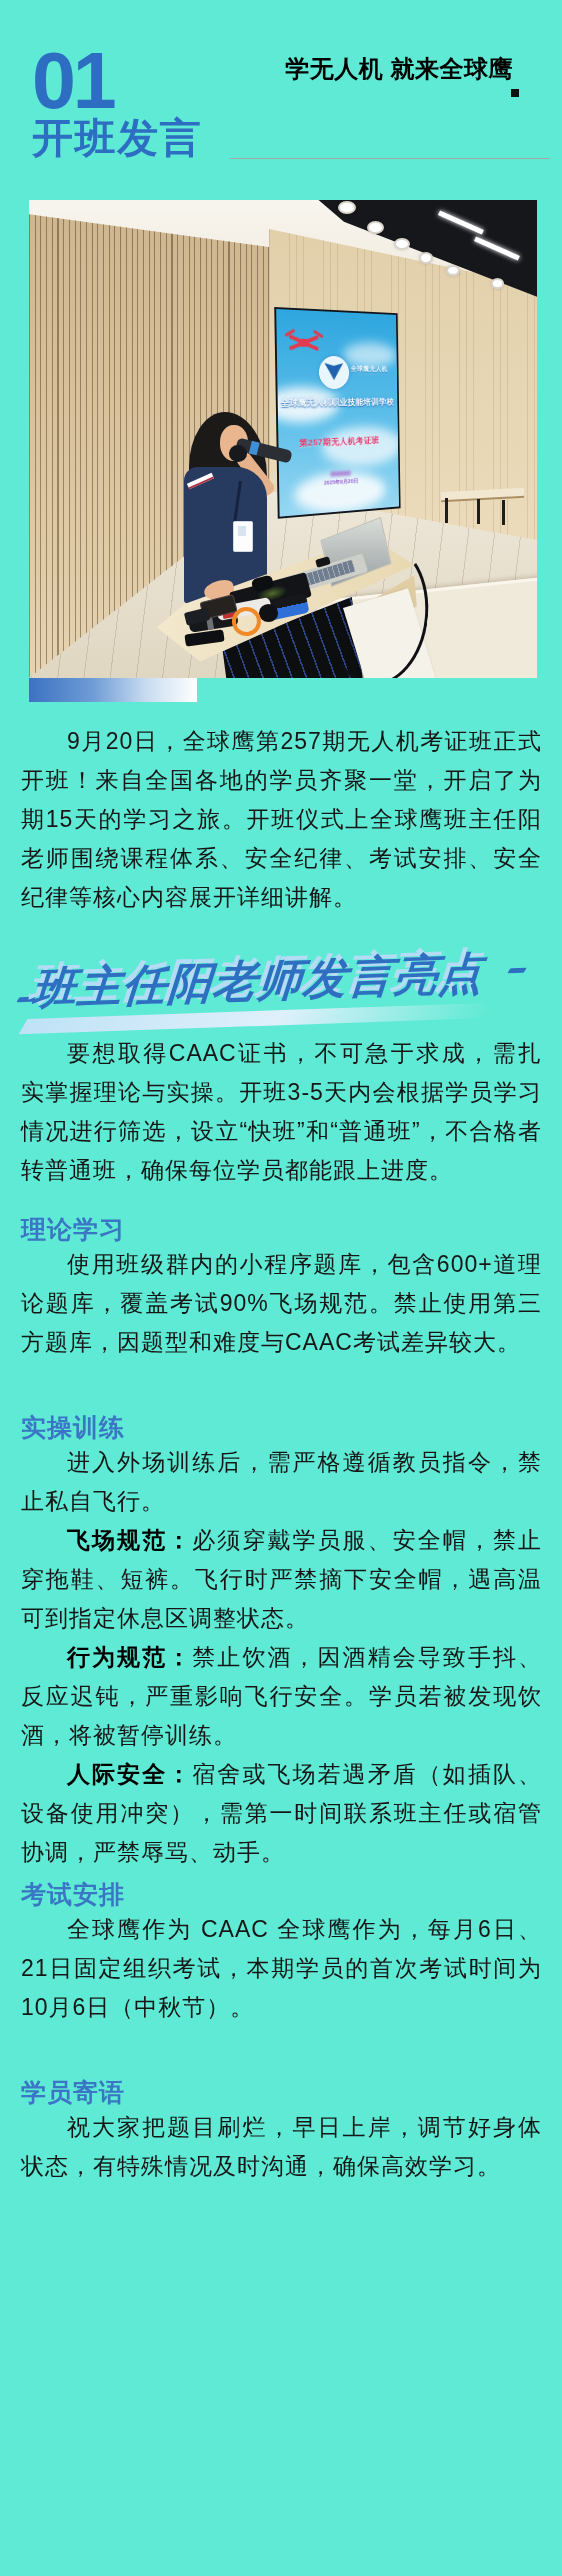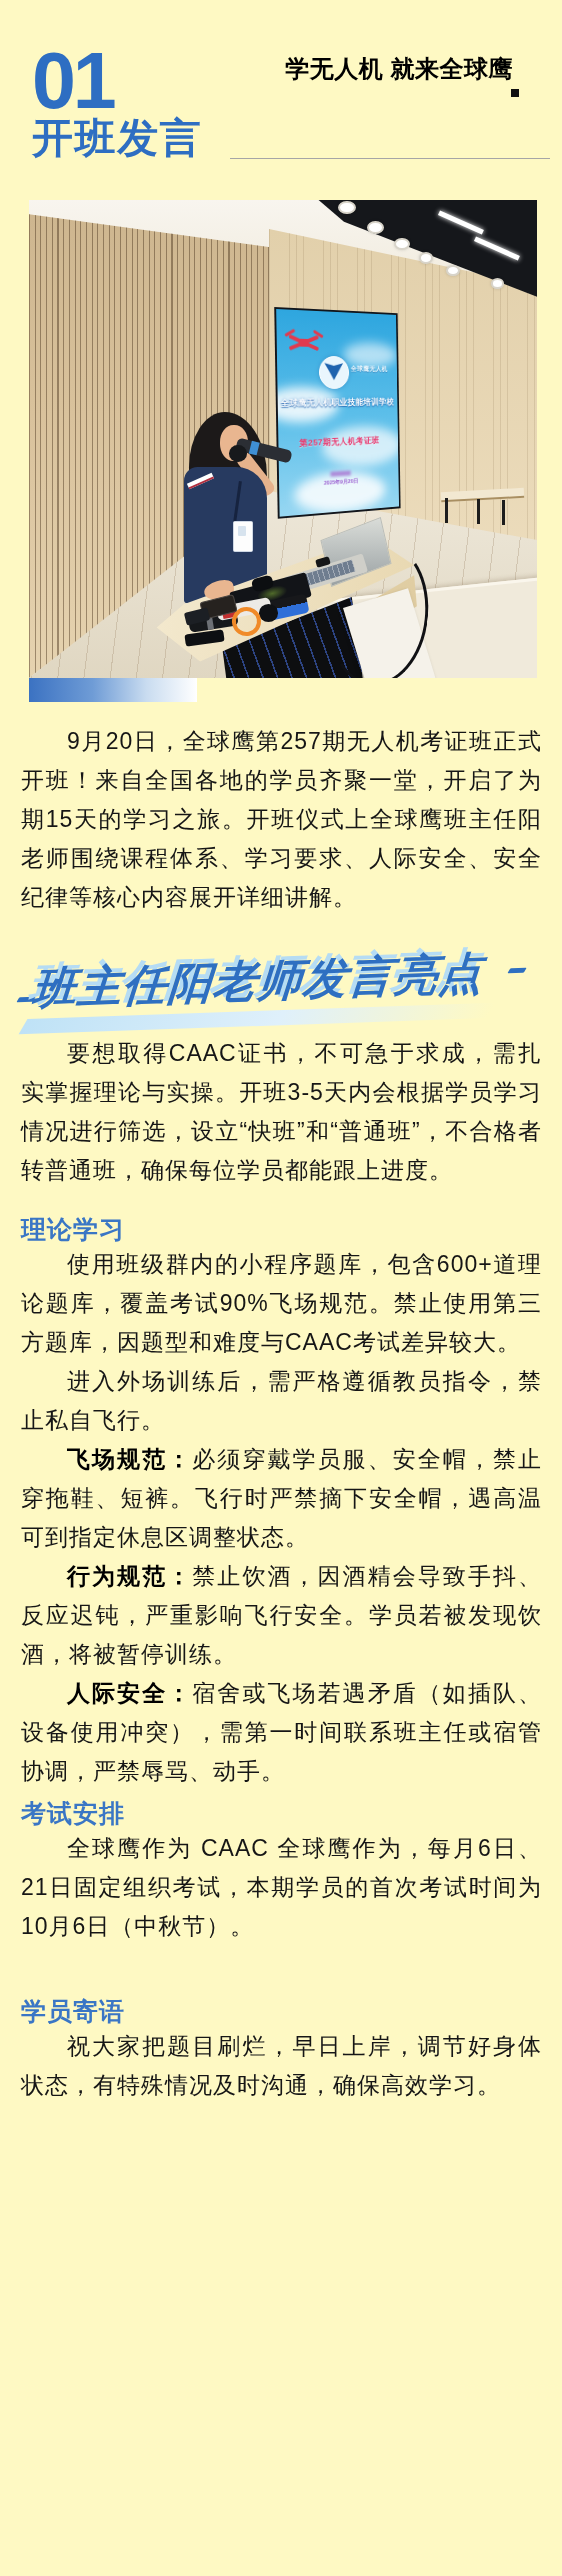--- a/index.html
+++ b/index.html
@@ -1,16 +1,16 @@
 <!DOCTYPE html>
 <html style="font-size:8.3px"><head>
 <meta charset="utf-8">
 <style>
   html,body{margin:0;padding:0;background:#ffffff;}
-  .page{position:relative;width:563px;height:2576px;background:#fef9c3;overflow:hidden;
+  .page{position:relative;width:563px;height:2576px;background:#5eead4;overflow:hidden;
         font-family:"Liberation Sans","DejaVu Sans",sans-serif;}
   
   .num01{position:absolute;left:32px;top:41px;font-size:79px;line-height:1;font-weight:bold;
          color:#2e6ec2;letter-spacing:-3.1px;}
   .title-cn{position:absolute;left:32px;top:114px;font-size:41px;line-height:1.2;font-weight:bold;
          color:#2e6ec2;letter-spacing:1.6px;}
   .slogan{position:absolute;left:0;top:53px;width:513px;text-align:right;font-size:24px;
          font-weight:bold;color:#000000;letter-spacing:0.5px;}
   .black-square{position:absolute;left:511px;top:89px;width:7.8px;height:7.8px;background:#101010;}
   .header-line{position:absolute;left:230px;top:158px;width:320px;height:1px;background:#a6a6a6;}
@@ -264,34 +264,35 @@
     <div class="phone1"></div>
     <div class="phone2"></div>
     <div class="desk-mic-stand"></div>
     <div class="cable"></div>
   </div>
 
   <div class="blue-bar"></div>
 
   <div class="article">
 
-    <p>9月20日，全球鹰第257期无人机考证班正式开班！来自全国各地的学员齐聚一堂，开启了为期15天的学习之旅。开班仪式上全球鹰班主任阳老师围绕课程体系、学习要求、人际安全、安全纪律等核心内容展开详细讲解。</p>
+    <p>9月20日，全球鹰第257期无人机考证班正式开班！来自全国各地的学员齐聚一堂，开启了为期15天的学习之旅。开班仪式上全球鹰班主任阳老师围绕课程体系、安全纪律、考试安排、安全纪律等核心内容展开详细讲解。</p>
 
     <div class="hl-wrap mt70">
       <span class="hl-underbar"></span>
       <span class="hl-dash hl-dash-left"></span>
       <span class="hl-text">班主任阳老师发言亮点</span>
       <span class="hl-dash hl-dash-right"></span>
     </div>
 
     <p class="mt55">要想取得CAAC证书，不可急于求成，需扎实掌握理论与实操。开班3-5天内会根据学员学习情况进行筛选，设立“快班”和“普通班”，不合格者转普通班，确保每位学员都能跟上进度。</p>
 
     <div class="sec-h mt45">理论学习</div>
     <p class="mt25">使用班级群内的小程序题库，包含600+道理论题库，覆盖考试90%飞场规范。禁止使用第三方题库，因题型和难度与CAAC考试差异较大。</p>
 
+    <div class="sec-h mt95">实操训练</div>
     <p class="mt25">进入外场训练后，需严格遵循教员指令，禁止私自飞行。</p>
 
     <p class="mt25">
       <span class="lead">飞场规范：</span><span>必须穿戴学员服、安全帽，禁止穿拖鞋、短裤。飞行时严禁摘下安全帽，遇高温可到指定休息区调整状态。</span>
     </p>
     <p class="mt140">
       <span class="lead">行为规范：</span><span>禁止饮酒，因酒精会导致手抖、反应迟钝，严重影响飞行安全。学员若被发现饮酒，将被暂停训练。</span>
     </p>
     <p class="mt140">
       <span class="lead">人际安全：</span><span>宿舍或飞场若遇矛盾（如插队、设备使用冲突），需第一时间联系班主任或宿管协调，严禁辱骂、动手。</span>

